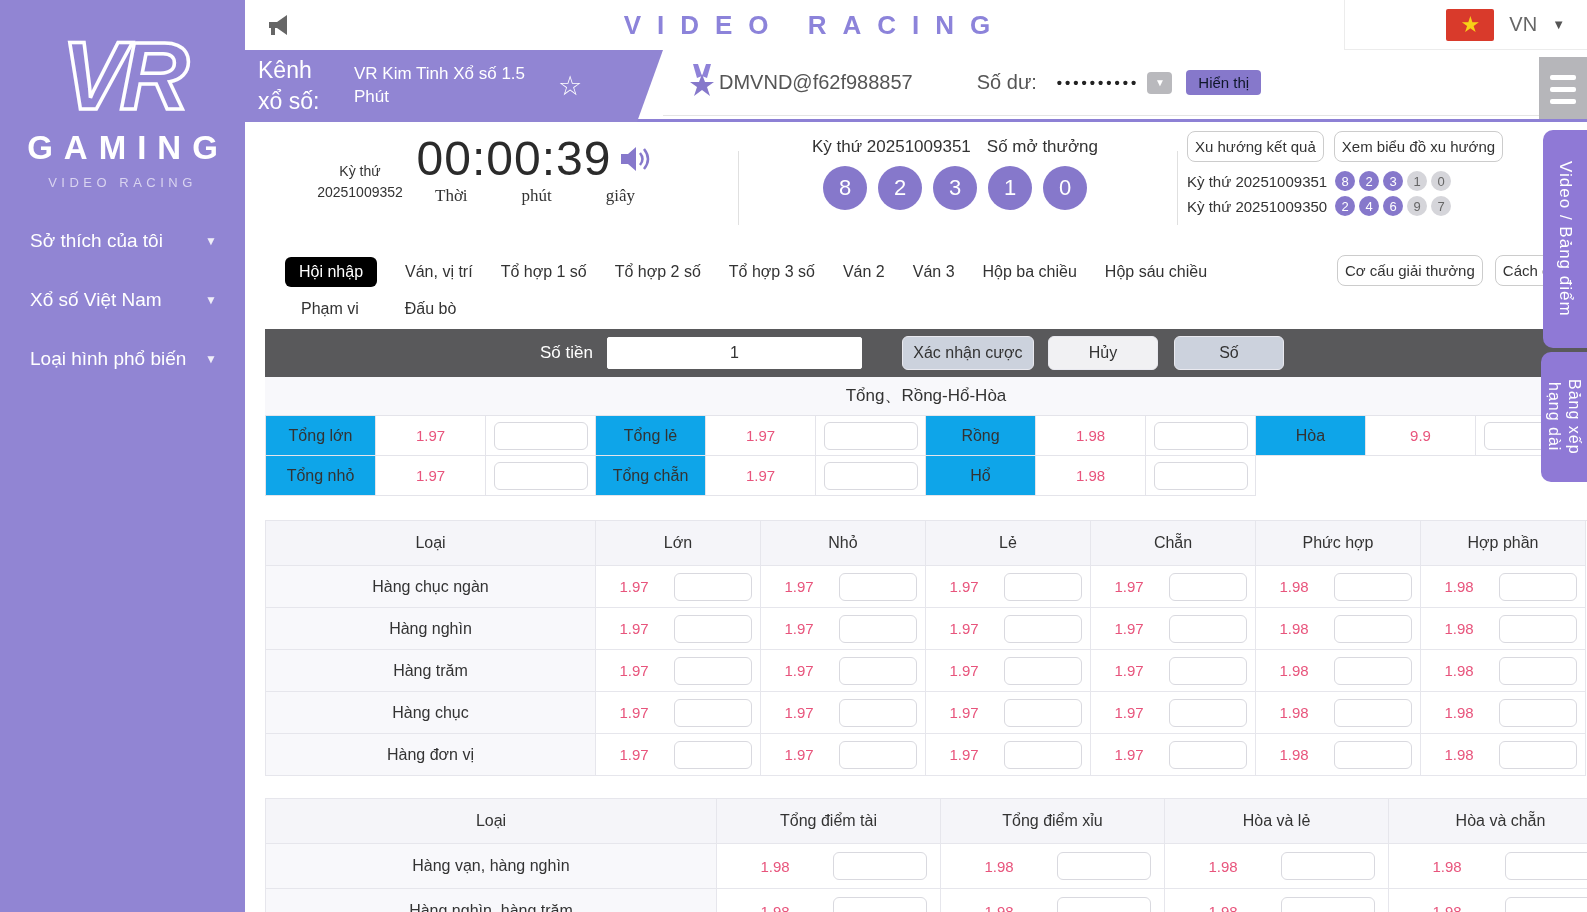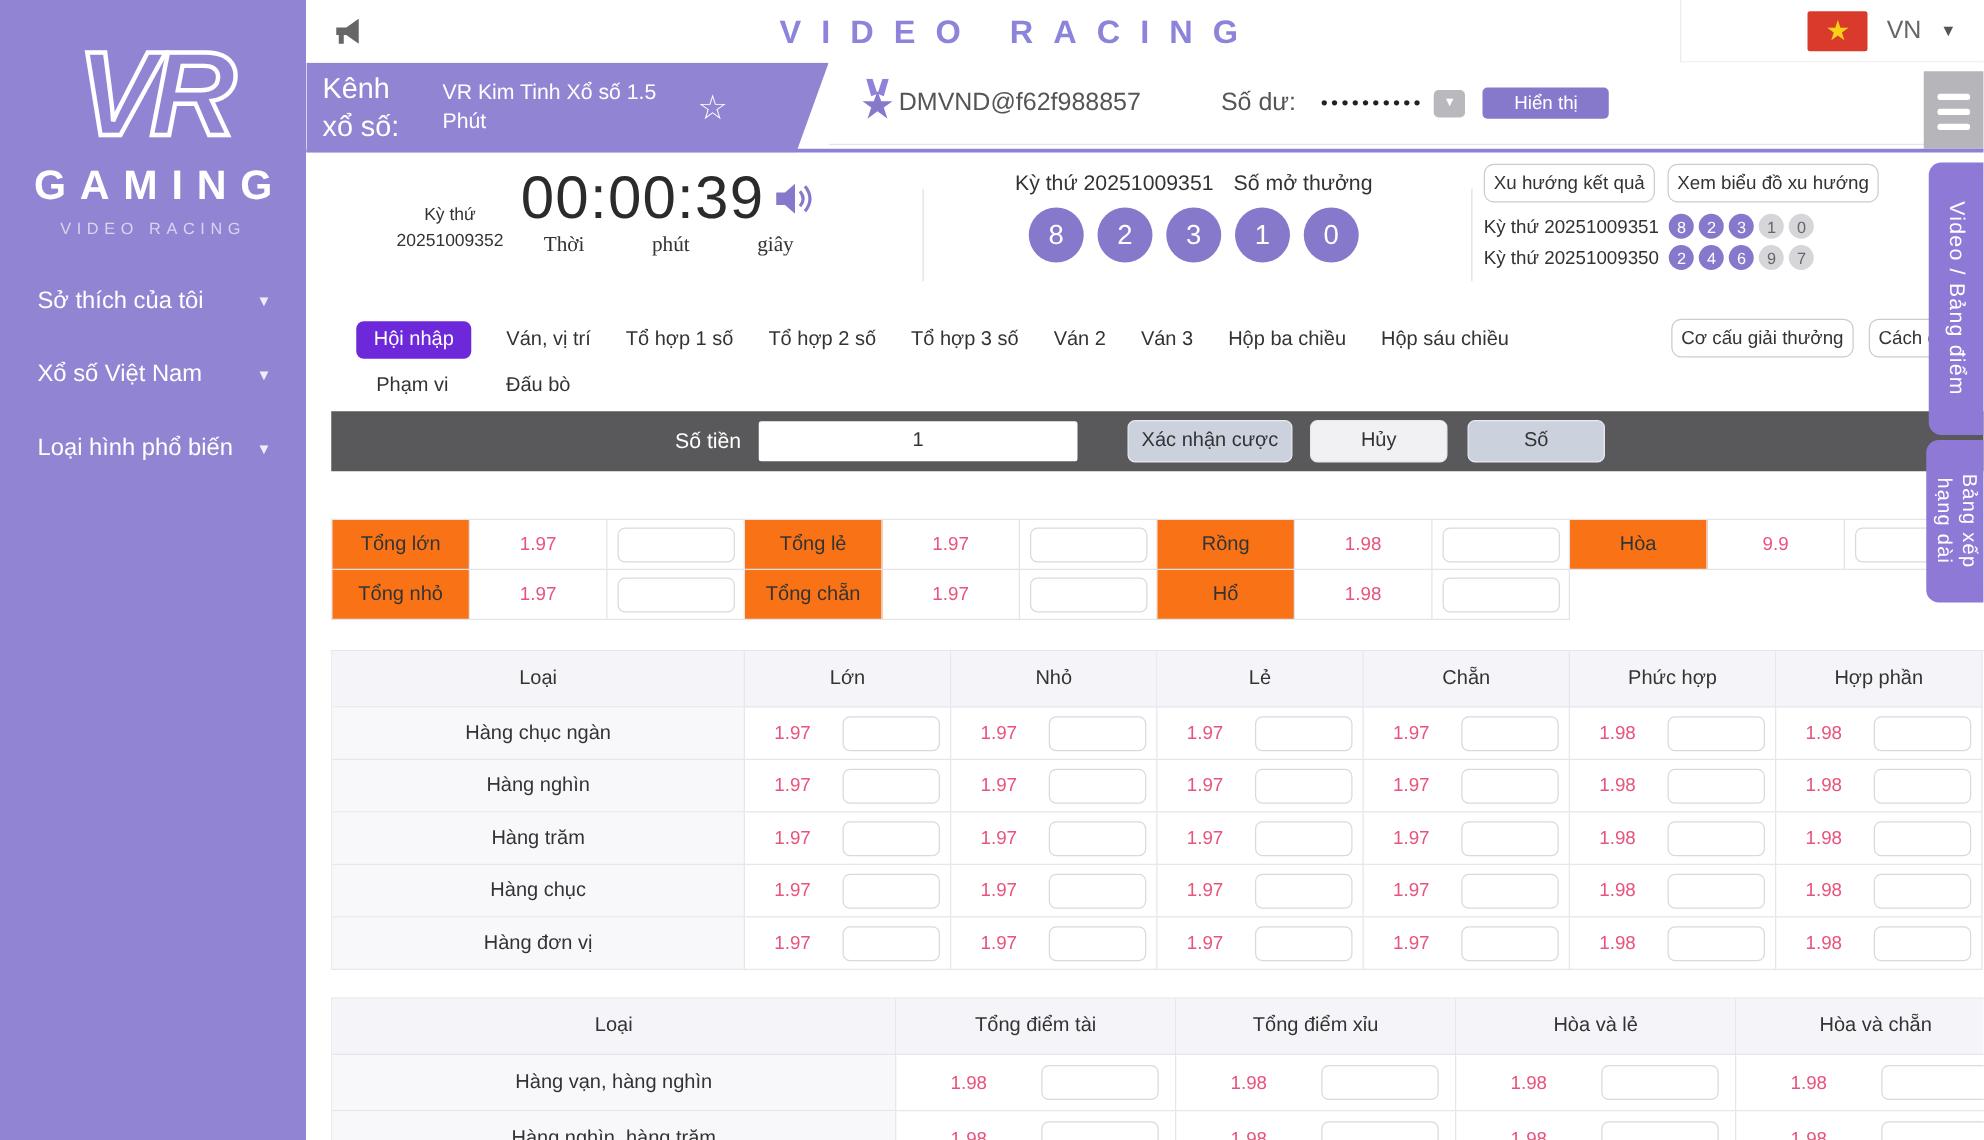--- a/index.html
+++ b/index.html
@@ -45,22 +45,22 @@
 
   
   .user-row { position:absolute; top:50px; left:418px; right:0; height:66px; background:#fff;
     border-bottom:1px solid #e5e5e5; display:flex; align-items:center; }
   .medal { margin-left:24px; }
   .username { font-size:20px; color:#555; margin-left:2px; }
   .balance-label { font-size:20px; color:#555; margin-left:64px; }
   .dots { font-size:15px; letter-spacing:3px; color:#222; margin-left:20px; font-weight:bold; }
   .dd-btn { margin-left:8px; width:25px; height:22px; background:#b9b9bd; border:none; border-radius:4px;
     color:#fff; font-size:10px; cursor:pointer; }
-  .show-btn { margin-left:14px; padding:4px 25px; background:#8678cb; border:none; border-radius:4px;
-    color:#ffffff; font-size:15px; cursor:pointer; }
+  .show-btn { margin-left:14px; padding:4px 12px; background:#8678cb; border:none; border-radius:4px;
+    color:#0f172a; font-size:15px; cursor:pointer; }
   .menu-box { position:absolute; top:57px; right:0; width:48px; height:64px; background:#b6b6ba;
     display:flex; flex-direction:column; align-items:center; justify-content:center; gap:7px; cursor:pointer; }
   .menu-box i { display:block; width:26px; height:5px; background:#fff; border-radius:2px; }
 
   
   .panel { position:absolute; top:119px; left:0; right:0; bottom:0; background:#fff;
     border-top:3px solid #8d80d5; }
 
   
   .cd-row { position:absolute; top:3px; left:20px; right:0; height:118px; }
@@ -86,21 +86,21 @@
   .hist-period { margin-right:4px; white-space:nowrap; }
   .ball-sm { width:20px; height:20px; border-radius:50%; font-size:13px;
     display:flex; align-items:center; justify-content:center; }
   .ball-sm.hl { background:#8678cb; color:#fff; }
   .ball-sm.dim { background:#d5d5da; color:#666; }
 
   
   .tabs-row { position:absolute; top:121px; left:20px; right:0; height:86px; }
   .tabs1 { display:flex; align-items:center; gap:28px; padding:14px 0 0 20px; font-size:16px; color:#333; }
   .tab { cursor:pointer; white-space:nowrap; padding:6px 0; }
-  .tab.active { background:#6d28d9; color:#fff; border-radius:6px; padding:6px 14px; }
+  .tab.active { background:#000000; color:#fff; border-radius:6px; padding:6px 14px; }
   .tabs2 { display:flex; gap:46px; padding-left:36px; margin-top:7px; font-size:16px; color:#333; }
   .right-btns { position:absolute; right:8px; top:12px; display:flex; gap:12px; }
 
   
   .bet-bar { position:absolute; top:207px; left:20px; right:0; height:48px; background:#59595b;
     display:flex; align-items:center; }
   .bet-label { color:#fff; font-size:17px; margin-left:275px; }
   .bet-input { width:255px; height:32px; margin-left:14px; text-align:center; font-size:16px;
     border:1px solid #fff; border-radius:2px; background:#fff; color:#333; }
   .bet-btn { height:34px; border:1px solid #e9e9ef; border-radius:6px; font-size:16px; color:#333; cursor:pointer; }
@@ -109,21 +109,21 @@
   .bb3 { margin-left:16px; width:110px; background:#ccd2dd; }
 
   
   .t1-title { position:absolute; top:255px; left:20px; right:0; height:38px; background:#f8f8fb;
     text-align:center; line-height:38px; font-size:17px; color:#333; }
   .table1 { position:absolute; top:293px; left:20px; width:1322px; display:grid;
     grid-template-columns:repeat(4, 110px 110px 110px); grid-auto-rows:40px;
     border-top:1px solid #e4e4ea; border-left:1px solid #e4e4ea; }
   .c { border-right:1px solid #e4e4ea; border-bottom:1px solid #e4e4ea;
     display:flex; align-items:center; justify-content:center; }
-  .c.lbl { background:#f97316; font-size:16px; color:#333; cursor:pointer; }
+  .c.lbl { background:#0ea5e9; font-size:16px; color:#333; cursor:pointer; }
   .c.odds { color:#e8547c; font-size:15px; }
   .c.empty { border:none; background:#fff; }
   .cell-input { width:94px; height:28px; border:1px solid #d9d9df; border-radius:6px; background:#fff; }
 
   
   .table2 { position:absolute; top:398px; left:20px; width:1322px; display:grid;
     grid-template-columns:330px repeat(6,165px);
     border-top:1px solid #e6e6ec; border-left:1px solid #e6e6ec; }
   .table2 .th { height:45px; background:#f5f5f9; font-size:16px; color:#333;
     display:flex; align-items:center; justify-content:center;
@@ -316,20 +316,21 @@
       </div>
 
       <div class="bet-bar">
         <span class="bet-label">Số tiền</span>
         <input class="bet-input" value="1" style="">
         <button class="bet-btn bb1">Xác nhận cược</button>
         <button class="bet-btn bb2">Hủy</button>
         <button class="bet-btn bb3">Số</button>
       </div>
 
+      <div class="t1-title">Tổng、Rồng-Hổ-Hòa</div>
       <div class="table1" id="table1">
           <div class="c lbl">Tổng lớn</div>
           <div class="c odds">1.97</div>
           <div class="c">
             <input class="cell-input" style="">
           </div>
           <div class="c lbl">Tổng lẻ</div>
           <div class="c odds">1.97</div>
           <div class="c">
             <input class="cell-input" style="">

